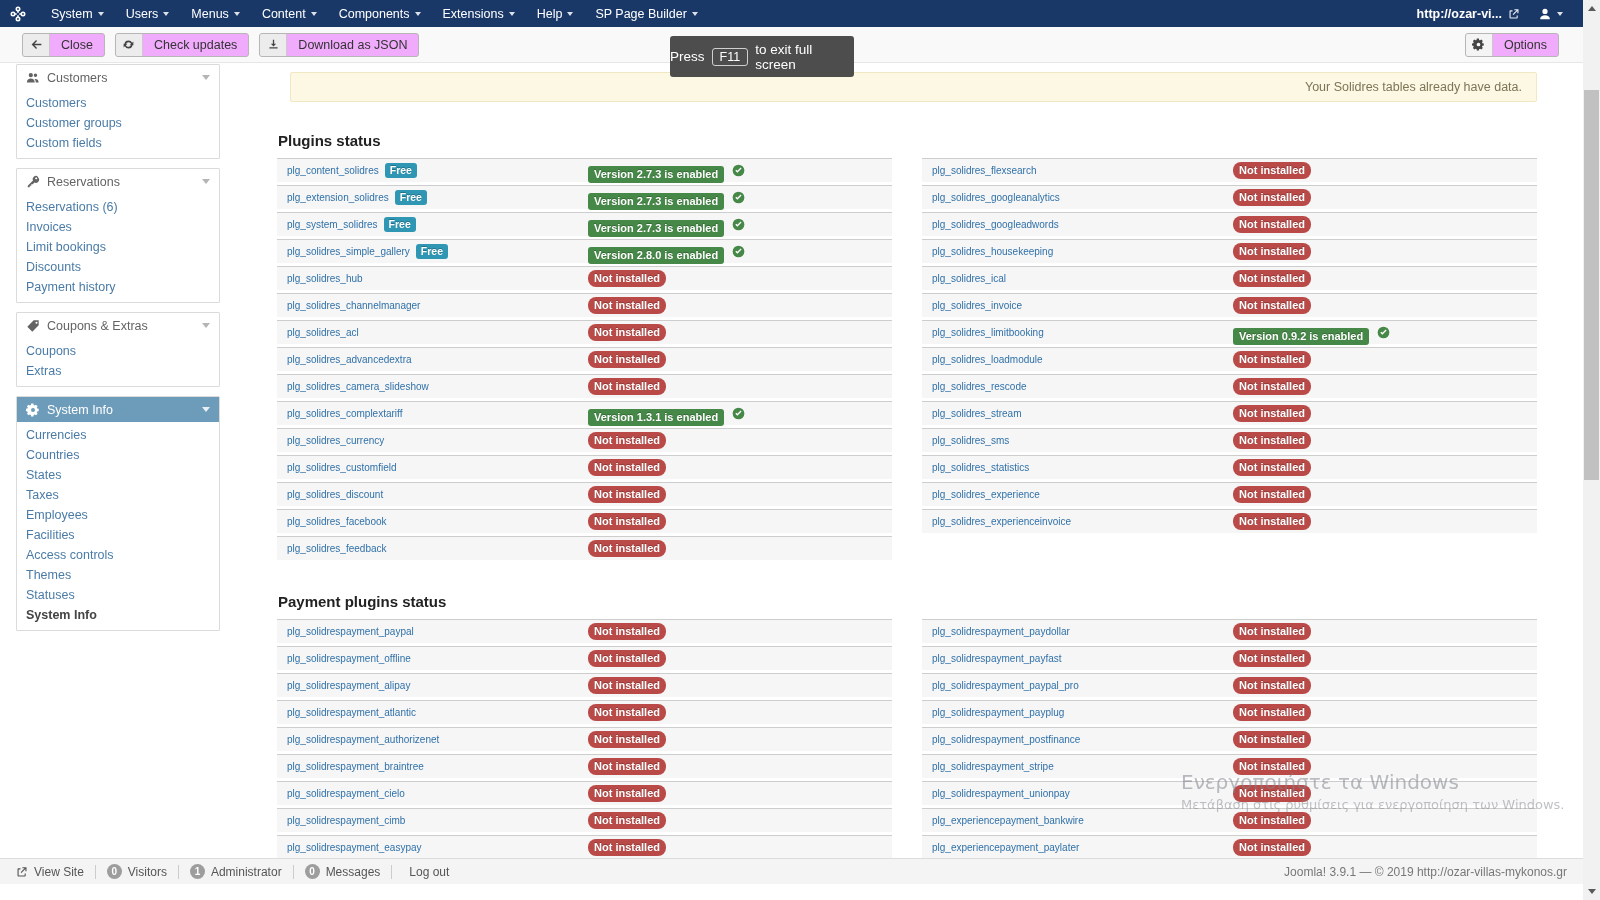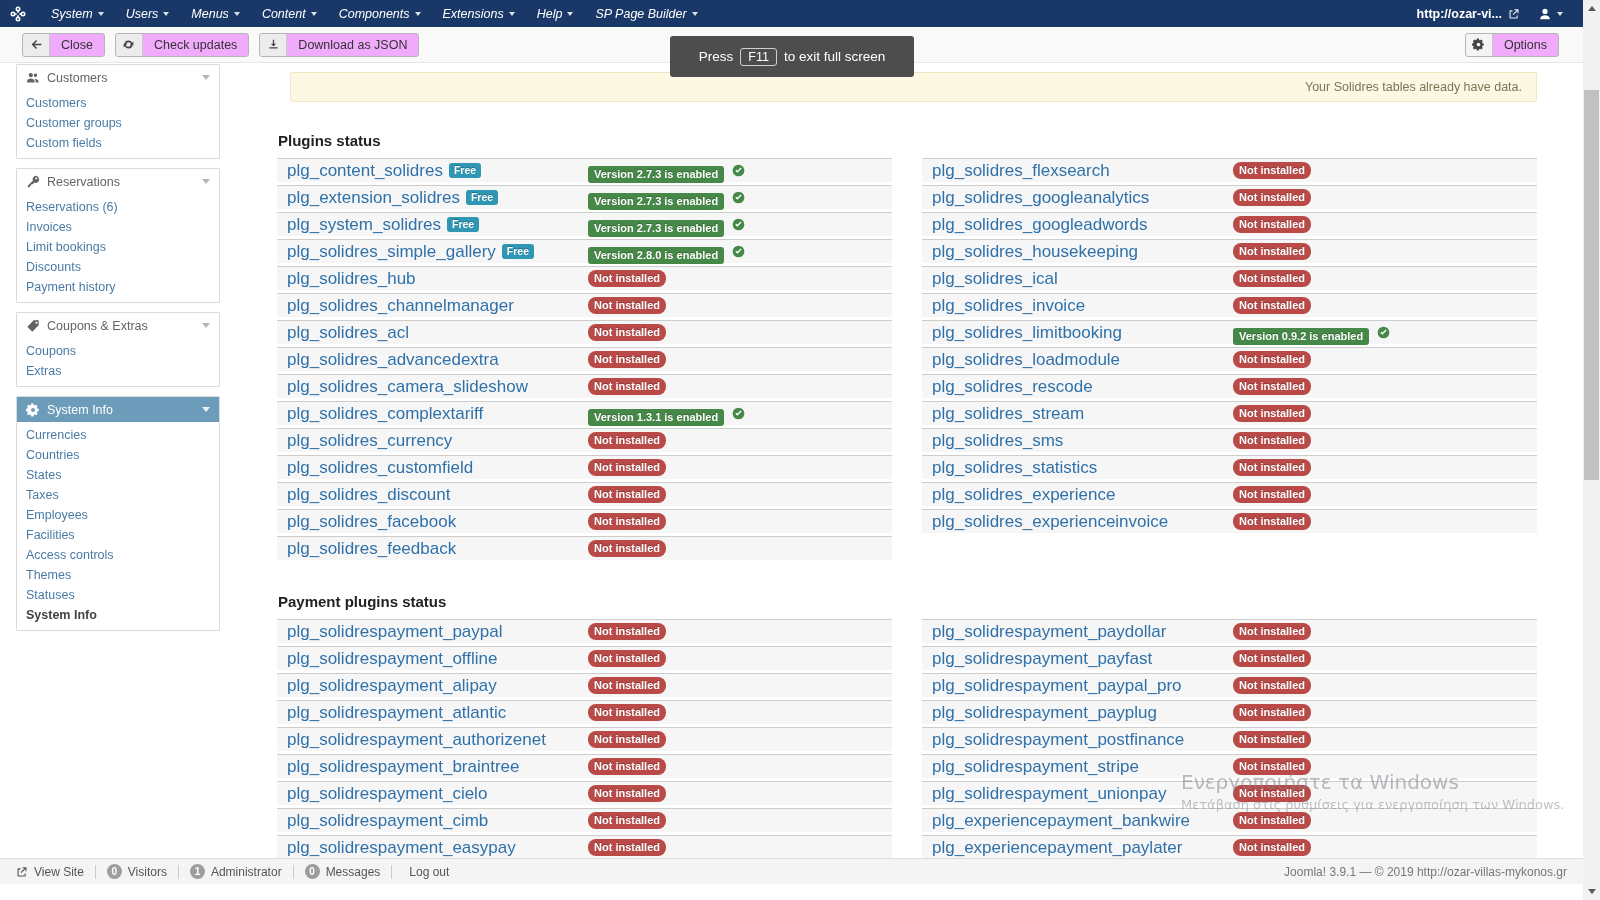--- a/index.html
+++ b/index.html
@@ -7,42 +7,42 @@
   body {
     position:relative; overflow:hidden; background:#fff;
     font-family:"Liberation Sans","DejaVu Sans",sans-serif; font-size:13px; color:#333;
   }
   svg { display:block; }
 
   
   .navbar { position:absolute; top:0; left:0; width:1583px; height:27px; background:#1a3867;
             display:flex; align-items:center; padding:0 12px 0 10px; }
   .brand { color:#fff; margin-right:14px; display:flex; align-items:center; }
-  .nav-menus { display:flex; height:100%;font-style:italic; }
+  .nav-menus { display:flex; height:100%; }
   .nav-item { display:flex; align-items:center; padding:0 11px; color:#fff; font-size:12.5px; cursor:pointer; }
   .caret { width:0; height:0; border-left:3.5px solid transparent; border-right:3.5px solid transparent;
            border-top:4px solid rgba(255,255,255,.85); margin-left:5px; display:inline-block; }
   .nav-right { margin-left:auto; display:flex; align-items:center; color:#fff; }
   .nav-url { display:flex; align-items:center; font-size:12.5px; padding:0 10px; cursor:pointer;font-weight:bold; }
   .nav-url .ext { margin-left:6px; opacity:.9; }
   .nav-user { display:flex; align-items:center; padding:0 8px; cursor:pointer; }
 
   
   .toolbar { position:absolute; top:27px; left:0; width:1583px; height:36px; background:#f9f9f9;
              border-bottom:1px solid #e6e6e6; display:flex; align-items:center; padding:0 14px 0 22px; }
   .btn { display:inline-flex; align-items:stretch; height:24px; border:1px solid #b6b6b6; border-radius:3px;
          background:#f0abfc; margin-right:10px; overflow:hidden; cursor:pointer; }
   .btn .ic { display:flex; align-items:center; justify-content:center; width:27px; background:#ececec;
              border-right:1px solid #c9c9c9; color:#444; }
   .btn .lbl { display:flex; align-items:center; padding:0 11px; font-size:12.5px; color:#333; white-space:nowrap; }
   .btn-right { margin-left:auto; }
   .btn.options .ic { background:#f4f4f4; }
 
   
-  .toast { position:absolute; top:36px; left:670px; width:244px; height:41px; background:rgba(64,64,64,.93);
+  .toast { position:absolute; top:36px; left:670px; width:184px; height:41px; background:rgba(64,64,64,.93);
            border-radius:3px; color:#fff; display:flex; align-items:center; justify-content:center;
            gap:7px; font-size:13.5px; z-index:30; }
   .toast .key { border:1px solid #cfcfcf; border-radius:3px; padding:1px 7px; font-size:12.5px; }
 
   
   .sidebar { position:absolute; top:64px; left:16px; width:204px; }
   .panel { border:1px solid #dbdbdb; border-radius:1px; background:#fff; margin-bottom:9px; }
   .panel-h { height:25px; display:flex; align-items:center; gap:7px; padding:0 9px; color:#636363;
              font-size:12.5px; cursor:pointer; }
   .panel-h .pcaret { margin-left:auto; width:0; height:0; border-left:4px solid transparent;
@@ -54,21 +54,21 @@
   .side-link.current { color:#444; font-weight:bold; }
 
   
   .content { position:absolute; top:63px; left:277px; width:1260px; }
   .alert { margin:9px 0 0 13px; background:#fcf8e3; border:1px solid #f0e8c3; border-radius:2px;
            color:#7e7457; padding:7px 14px; font-size:12.5px;text-align:right; }
   .section-title { font-size:15px; font-weight:bold; color:#222; margin:30px 0 9px 1px; }
   .grid { display:grid; grid-template-columns:1fr 1fr; column-gap:30px; }
   .p-row { position:relative; height:24px; margin-bottom:3px; border-top:1px solid #cdcdcd; background:#f6f6f6;
            display:flex; align-items:center; padding:0 10px; }
-  .p-name { font-size:17px; color:#3071a9; text-decoration:none; cursor:pointer; }
+  .p-name { font-size:10px; color:#3071a9; text-decoration:none; cursor:pointer; }
   .badge-free { background:#2f96b4; color:#fff; font-size:10.5px; font-weight:bold; padding:1px 5px 2px;
                 border-radius:3px; margin-left:6px; text-shadow:0 -1px 0 rgba(0,0,0,.25); }
   .p-status { position:absolute; left:311px; display:flex; align-items:center; gap:8px; }
   .lab { color:#fff; font-weight:bold; font-size:11px; padding:2px 6px 3px; border-radius:3px;
          text-shadow:0 -1px 0 rgba(0,0,0,.25); white-space:nowrap; }
   .lab.ok { background:#468847;margin-top:8px; }
   .lab.no { background:#b94a48;border-radius:8px; }
 
   
   .footer { position:absolute; top:858px; left:0; width:1583px; height:26px; background:#f4f4f4;

